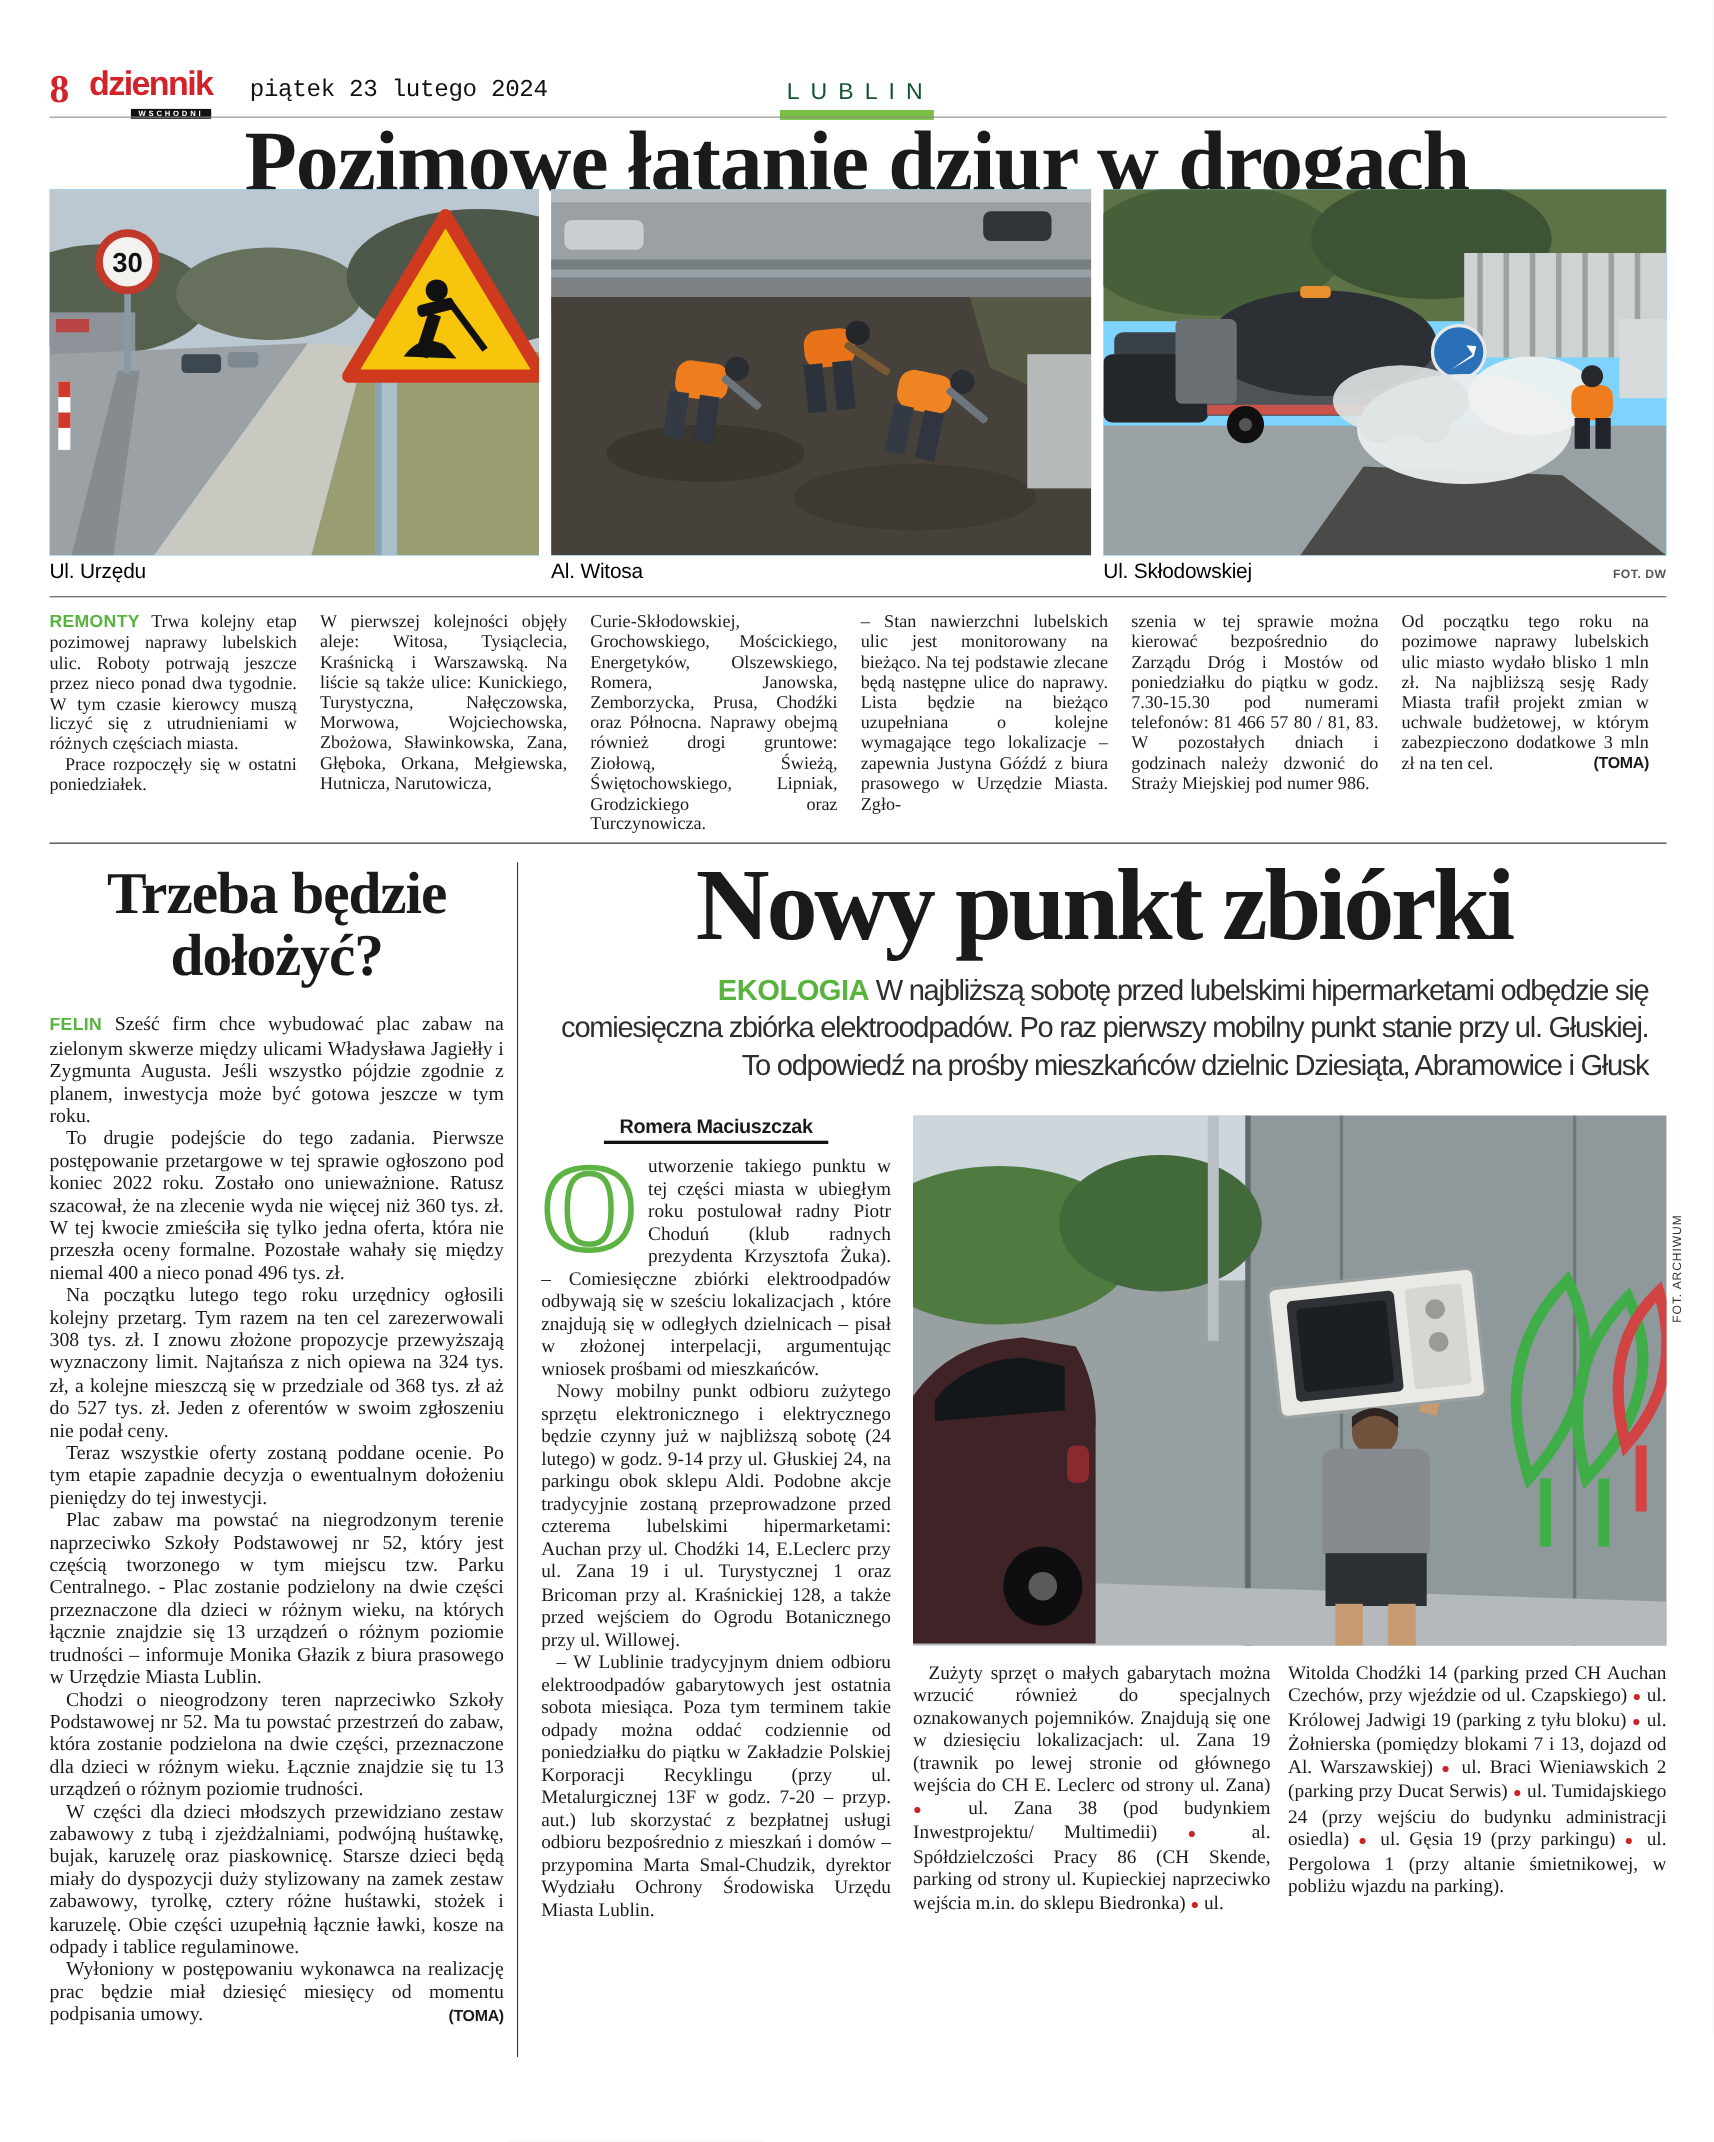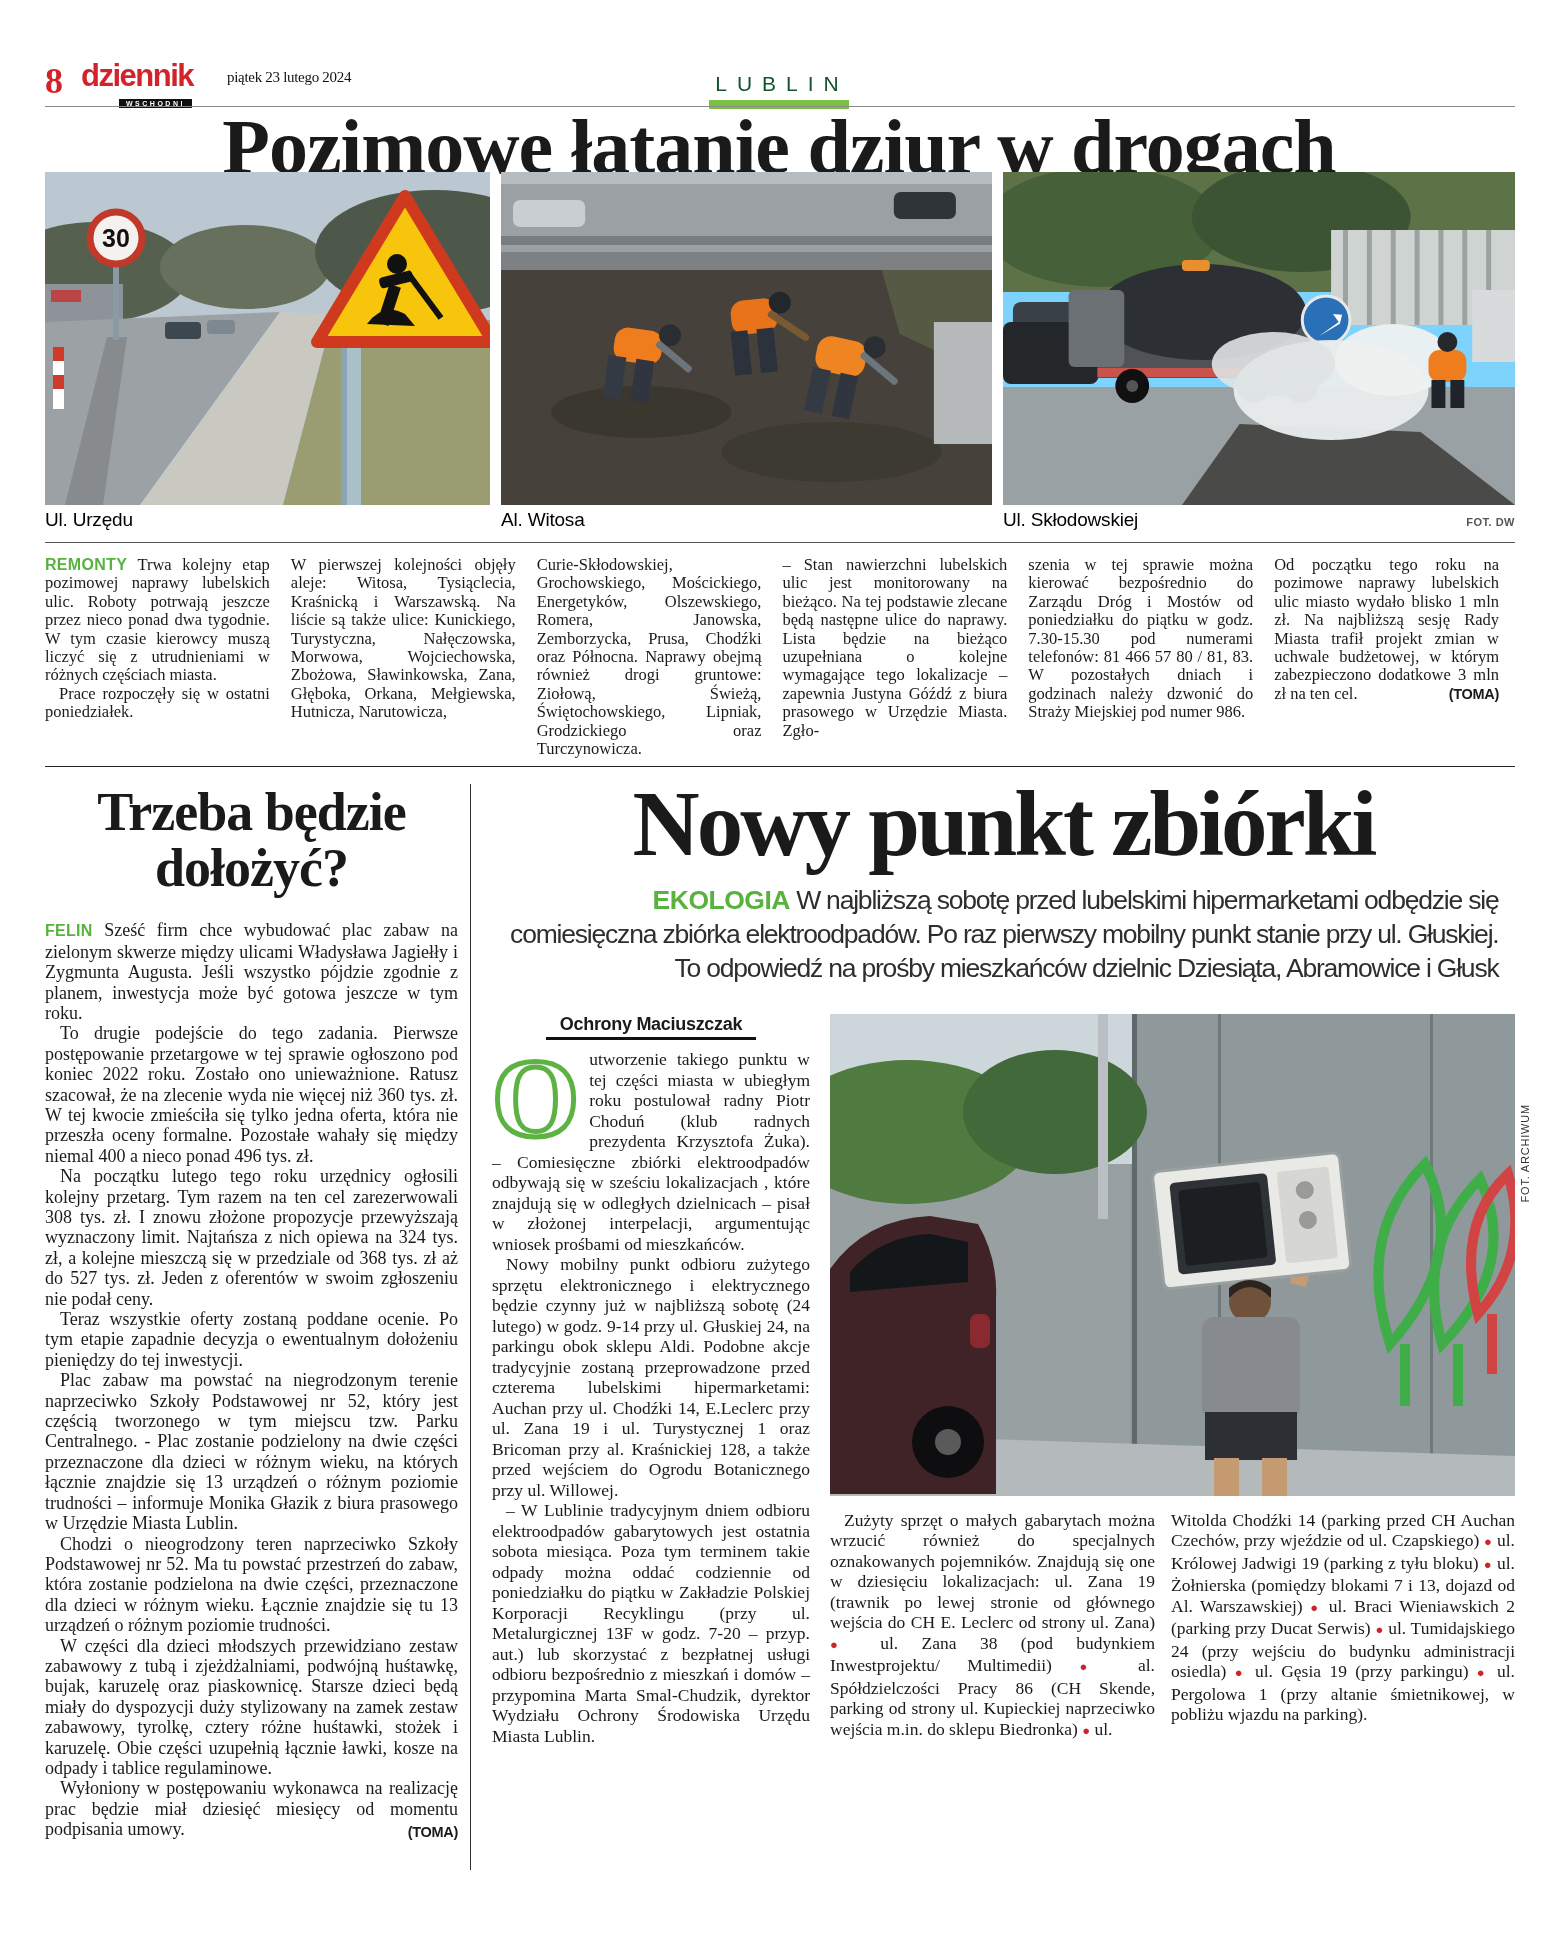--- a/index.html
+++ b/index.html
@@ -5,21 +5,21 @@
   * { margin:0; padding:0; box-sizing:border-box; }
   body { background:#e8e8e8; font-family:"Liberation Serif", serif; }
   .page { position:relative; width:1558px; height:1947px; background:#ffffff; margin:0 auto; overflow:hidden; color:#1a1a1a; }
 
   
   .masthead { position:absolute; top:60px; left:45px; height:46px; white-space:nowrap; }
   .pageno { display:inline-block; color:#d2232a; font-size:36px; font-weight:bold; vertical-align:top; line-height:42px; }
   .logo { display:inline-block; margin-left:14px; vertical-align:top; }
   .logo-title { color:#d2232a; font-family:"Liberation Sans", sans-serif; font-weight:bold; font-size:31px; letter-spacing:-1.5px; line-height:32px; }
   .logo-sub { display:inline-block; background:#111; color:#fff; font-family:"Liberation Sans", sans-serif; font-size:7px; font-weight:bold; letter-spacing:2.5px; padding:1px 7px; margin-left:38px; margin-top:-3px; text-transform:uppercase; }
-  .edition-date { display:inline-block; margin-left:30px; font-family:Liberation Serif, serif; font-size:15px; letter-spacing:-0.3px; color:#111; vertical-align:top; padding-top:9px; }
+  .edition-date { display:inline-block; margin-left:30px; font-family:Liberation Mono, monospace; font-size:22px; letter-spacing:-0.3px; color:#111; vertical-align:top; padding-top:9px; }
   .header-rule { position:absolute; top:106px; left:45px; right:43px; border-top:1px solid #8a8a8a; }
   .section-wrap { position:absolute; top:72px; left:0; right:0; text-align:center; }
   .section-inner { display:inline-block; }
   .section-name { font-family:"Liberation Sans", sans-serif; font-size:21px; letter-spacing:10px; color:#14532d; padding-left:6px; }
   .section-bar { height:9px; background:#7ac143; margin-top:4px; }
 
   
   .h1 { position:absolute; top:108px; left:0; right:0; text-align:center; font-size:78px; font-weight:bold; letter-spacing:-1px; line-height:1.0; }
   .photos { position:absolute; top:172px; left:45px; right:43px; display:flex; gap:11px; height:333px; }
   .photo { overflow:hidden; background:#7dd3fc; }
@@ -258,21 +258,21 @@
     <div class="h3">
       <div>Nowy punkt zbiórki</div>
     </div>
     <div class="lead">
       <span class="kicker">EKOLOGIA</span>
       <span>W najbliższą sobotę przed lubelskimi hipermarketami odbędzie się comiesięczna zbiórka elektroodpadów. Po raz pierwszy mobilny punkt stanie przy ul. Głuskiej. To odpowiedź na prośby mieszkańców dzielnic Dziesiąta, Abramowice i Głusk</span>
     </div>
     <div class="a3-row">
       <div class="a3-left">
         <div class="author-wrap">
-          <span class="author">Ochrony Maciuszczak</span>
+          <span class="author">Romera Maciuszczak</span>
         </div>
         <span class="dropcap">O</span>
         <p>utworzenie takiego punktu w tej części miasta w ubiegłym roku postulował radny Piotr Choduń (klub radnych prezydenta Krzysztofa Żuka). – Comiesięczne zbiórki elektroodpadów odbywają się w sześciu lokalizacjach , które znajdują się w odległych dzielnicach – pisał w złożonej interpelacji, argumentując wniosek prośbami od mieszkańców.</p>
         <p class="ind">Nowy mobilny punkt odbioru zużytego sprzętu elektronicznego i elektrycznego będzie czynny już w najbliższą sobotę (24 lutego) w godz. 9-14 przy ul. Głuskiej 24, na parkingu obok sklepu Aldi. Podobne akcje tradycyjnie zostaną przeprowadzone przed czterema lubelskimi hipermarketami: Auchan przy ul. Chodźki 14, E.Leclerc przy ul. Zana 19 i ul. Turystycznej 1 oraz Bricoman przy al. Kraśnickiej 128, a także przed wejściem do Ogrodu Botanicznego przy ul. Willowej.</p>
         <p class="ind">– W Lublinie tradycyjnym dniem odbioru elektroodpadów gabarytowych jest ostatnia sobota miesiąca. Poza tym terminem takie odpady można oddać codziennie od poniedziałku do piątku w Zakładzie Polskiej Korporacji Recyklingu (przy ul. Metalurgicznej 13F w godz. 7-20 – przyp. aut.) lub skorzystać z bezpłatnej usługi odbioru bezpośrednio z mieszkań i domów – przypomina Marta Smal-Chudzik, dyrektor Wydziału Ochrony Środowiska Urzędu Miasta Lublin.</p>
       </div>
       <div class="a3-right">
         <div class="photo4-wrap">
           <svg viewBox="0 0 685 482" preserveAspectRatio="none" style="display:block;width:100%;height:100%;">
             <rect x="0" y="0" width="685" height="482" fill="#98a0a2"></rect>

